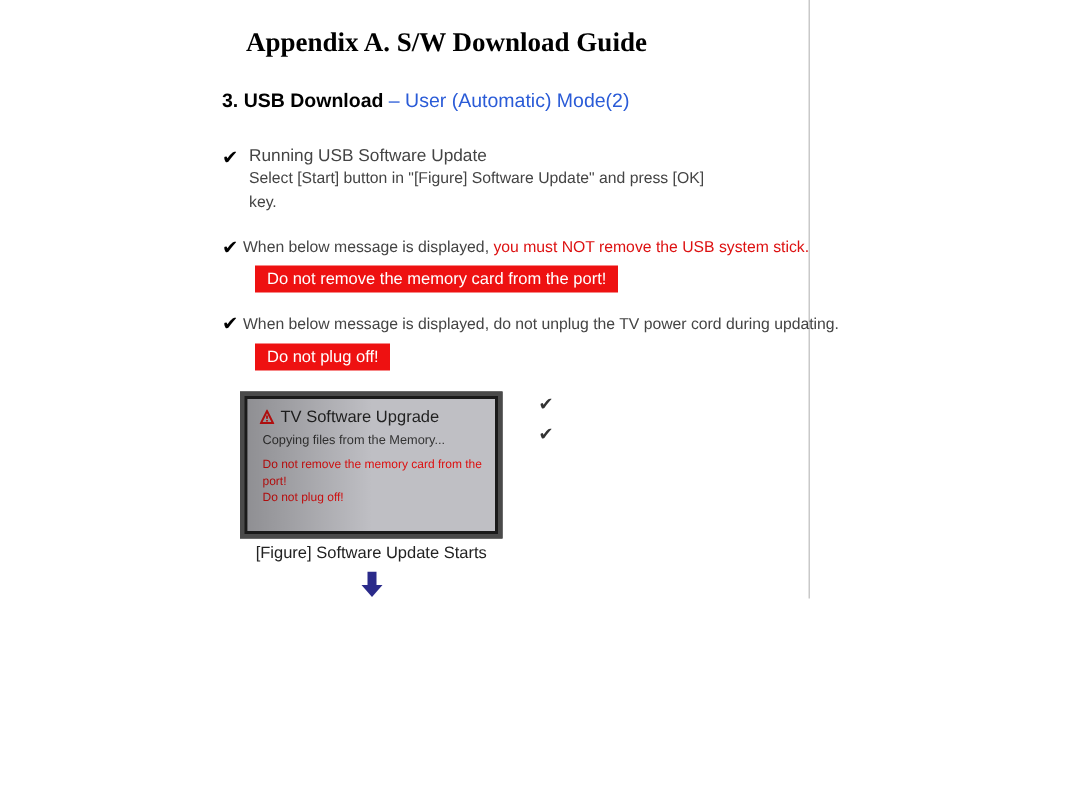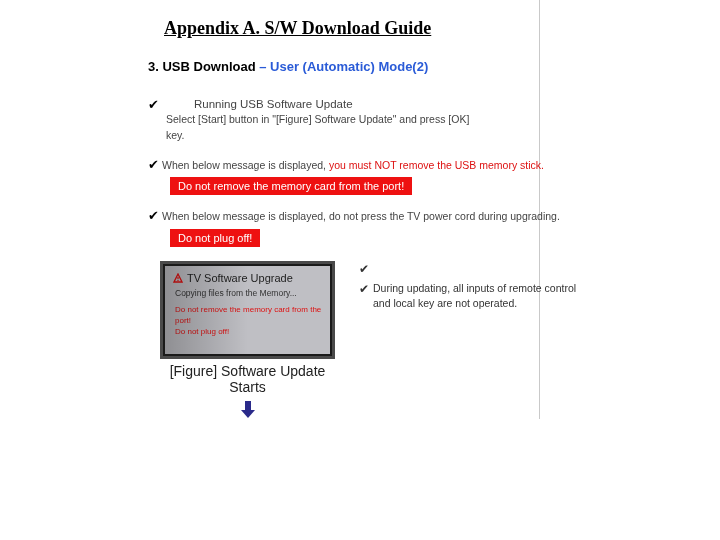--- a/index.html
+++ b/index.html
@@ -13,30 +13,29 @@
   }
   .page {
     padding: 18px 40px 0 40px;
     position: relative;
   }
   .appendix-title {
     font-family: "Times New Roman", Times, serif;
     font-weight: bold;
     font-size: 18px;
     margin: 0 0 20px 124px;
-    text-decoration: underline;
   }
   .section-line {
     font-size: 13px;
     margin: 0 0 24px 108px;
     font-weight: bold;
   }
   .section-sub {
     color: #2a5bd7;
-    font-weight: bold;
+    font-weight: normal;
   }
   .bullets {
     margin-left: 108px;
     font-size: 11px;
   }
   .bullet-row {
     position: relative;
     padding-left: 18px;
     margin-bottom: 14px;
   }
@@ -44,21 +43,20 @@
     position: absolute;
     left: 0;
     top: 0;
     font-size: 13px;
     line-height: 1;
   }
   .b-title {
     font-size: 11.5px;
     color: #444;
     margin-bottom: 2px;
-    margin-left: 28px;
   }
   .b-body {
     font-size: 10.5px;
     color: #444;
     line-height: 1.5;
   }
   .warn-red { color: #d11; }
   .redbox {
     display: inline-block;
     background: #e11;
@@ -115,21 +113,21 @@
     font-size: 8.5px;
     color: #333;
   }
   .fig-red {
     padding: 0 8px 0 10px;
     font-size: 8px;
     color: #d11;
     line-height: 1.4;
   }
   .fig-caption {
-    font-size: 14px;
+    font-size: 11px;
     color: #222;
     margin-top: 4px;
   }
   .arrow {
     margin: 6px auto 0 auto;
     width: 18px;
     height: 18px;
     color: #2a2a8a;
   }
   .side-notes {
@@ -178,29 +176,29 @@
       <div class="b-title">Running USB Software Update</div>
       <div class="b-body">
         <span>Select [Start] button in "[Figure] Software Update" and press [OK]</span><br>
         <span>key.</span><br>
       </div>
     </div>
 
     <div class="bullet-row" style="padding-left:14px;">
       <span class="check">✔</span>
       <div class="b-body">
-        <span>When below message is displayed, </span><span class="warn-red">you must NOT remove the USB memory stick.</span>
+        <span>When below message is displayed, </span><span class="warn-red">you must NOT remove the USB system stick.</span>
       </div>
       <div class="redbox">Do not remove the memory card from the port!</div>
     </div>
 
     <div class="bullet-row" style="padding-left:14px;">
       <span class="check">✔</span>
       <div class="b-body">
-        <span>When below message is displayed, </span><span>do not press the TV power cord during upgrading.</span>
+        <span>When below message is displayed, </span><span>do not unplug the TV power cord during updating.</span>
       </div>
       <div class="redbox">Do not plug off!</div>
     </div>
 
   </div>
 
   <div class="lower">
     <div class="fig">
       <div class="fig-frame">
         <div class="fig-inner">
@@ -228,18 +226,17 @@
         </svg>
       </div>
     </div>
 
     <div class="side-notes">
       <div class="side-item">
         <span class="side-check">✔</span>
       </div>
       <div class="side-item">
         <span class="side-check">✔</span>
-        <span>During updating, all inputs of remote control and local key are not operated.</span>
       </div>
     </div>
   </div>
 
 </div>
 
 </body></html>

